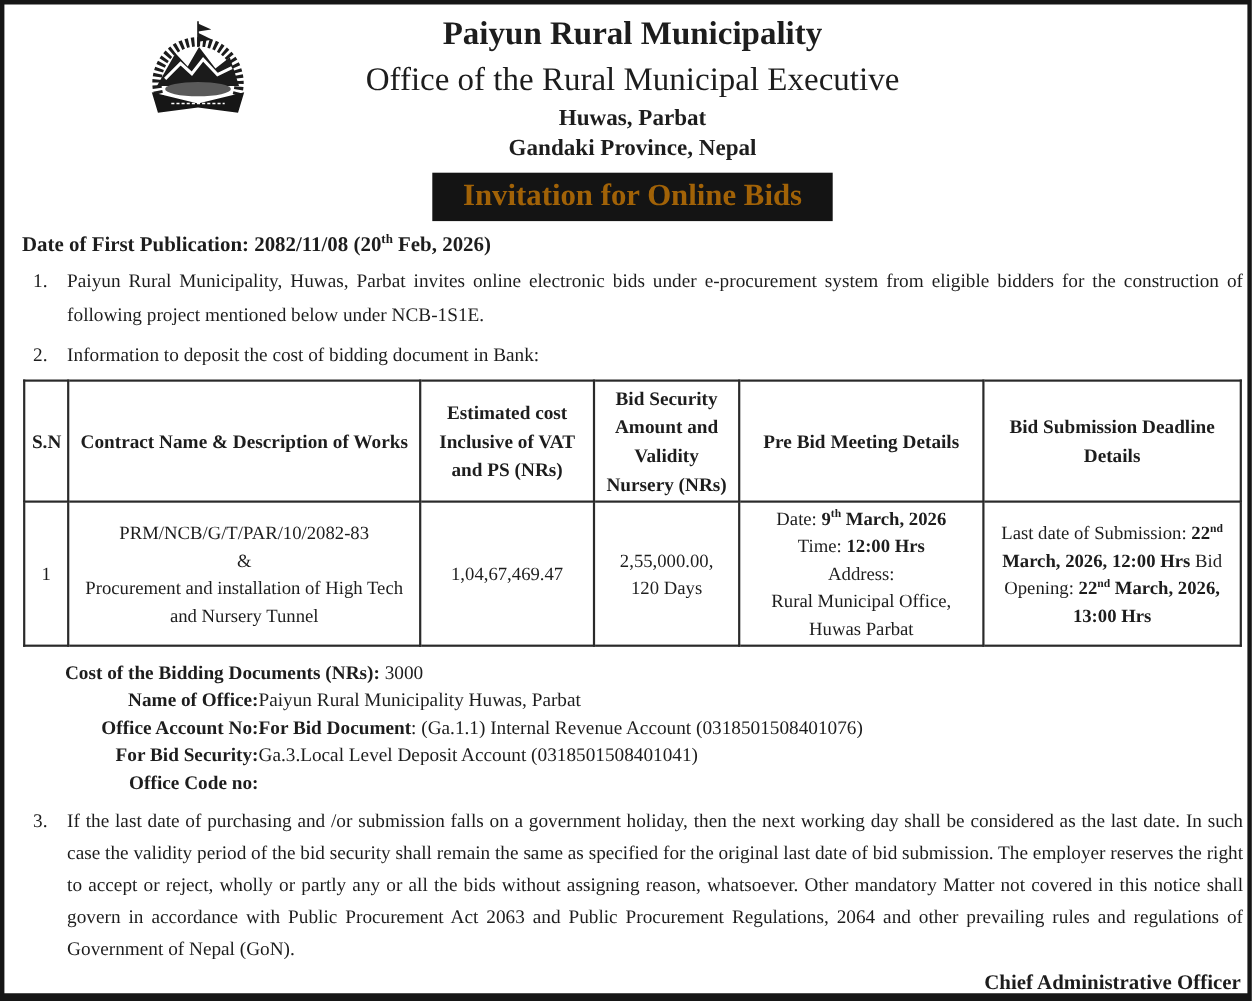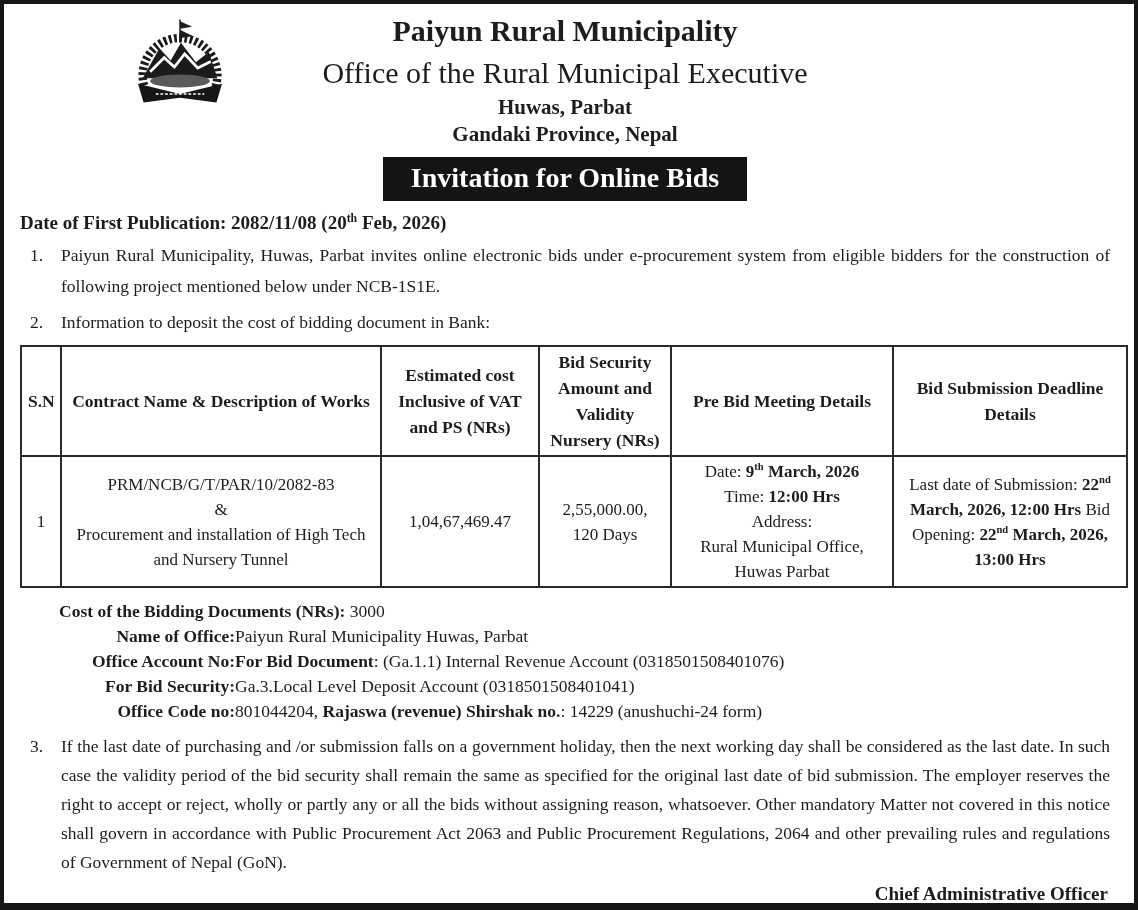--- a/index.html
+++ b/index.html
@@ -11,38 +11,38 @@
   body{
     background:#fff;
     font-family:"Liberation Serif", serif;
     color:var(--ink);
   }
   .page{
     width:1138px; height:910px;
     border:4px solid var(--border-ink);
     border-bottom-width:7px;
     background:#fff;
-    padding:8px 24px 0 16px;
+    padding:8px 4px 0 16px;
     position:relative;
     overflow:hidden;
   }
   
   .header{ text-align:center; position:relative; }
   .emblem{
     position:absolute; left:104px; top:4px;
     width:112px; height:98px;
   }
   .org-name{ font-size:30px; font-weight:bold; line-height:34px; margin-top:2px; }
   .office-name{ font-size:30px; font-weight:normal; line-height:34px; margin-top:8px; }
   .addr{ font-size:21px; font-weight:bold; line-height:25px; margin-top:5px; }
   .addr2{ margin-top:2px; }
   .banner{
     display:inline-block;
     background:var(--banner-bg);
-    color:#ffffff;
+    color:#a16207;
     font-size:28px; font-weight:bold;
     line-height:32px;
     padding:5px 28px 7px 28px;
     margin-top:10px;
   }
   .pubdate{
     text-align:left; font-weight:bold; font-size:19px;
     margin-top:10px; line-height:24px;
   }
   sup{ font-size:62%; vertical-align:super; line-height:0; }
@@ -187,21 +187,20 @@
     <div class="detail-row">
       <span class="detail-label">Office Account No:</span>
       <span><b>For Bid Document</b><span>: (Ga.1.1) Internal Revenue Account (0318501508401076)</span></span>
     </div>
     <div class="detail-row">
       <span class="detail-label"><b>For Bid Security</b><span>:</span></span>
       <span>Ga.3.Local Level Deposit Account (0318501508401041)</span>
     </div>
     <div class="detail-row">
       <span class="detail-label"><b>Office Code no</b><span>:</span></span>
-      <span><span>801044204, </span><b>Rajaswa (revenue) Shirshak no.</b><span>: 14229 (anushuchi-24 form)</span></span>
     </div>
   </div>
 
   <div class="list-item" style="line-height:29px; margin-top:8px;">
     <span class="num">3.</span>
     <span>If the last date of purchasing and /or submission falls on a government holiday, then the next working day shall be considered as the last date. In such case the validity period of the bid security shall remain the same as specified for the original last date of bid submission. The employer reserves the right to accept or reject, wholly or partly any or all the bids without assigning reason, whatsoever. Other mandatory Matter not covered in this notice shall govern in accordance with Public Procurement Act 2063 and Public Procurement Regulations, 2064 and other prevailing rules and regulations of Government of Nepal (GoN).</span>
   </div>
 
   <div class="signature">Chief Administrative Officer</div>
 

